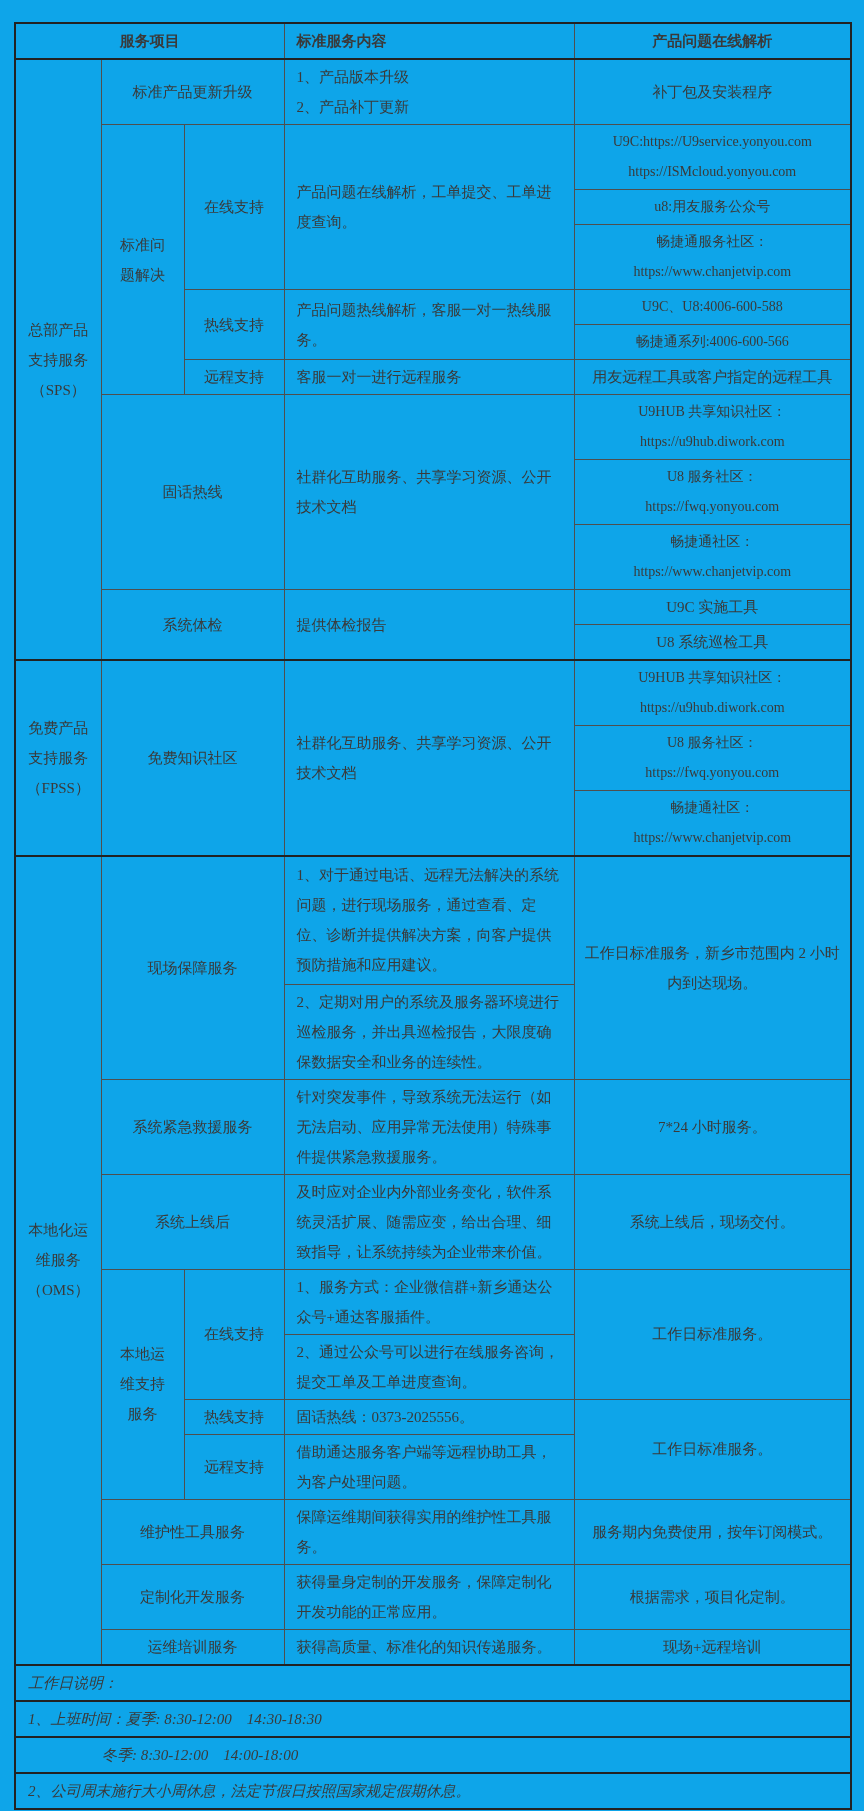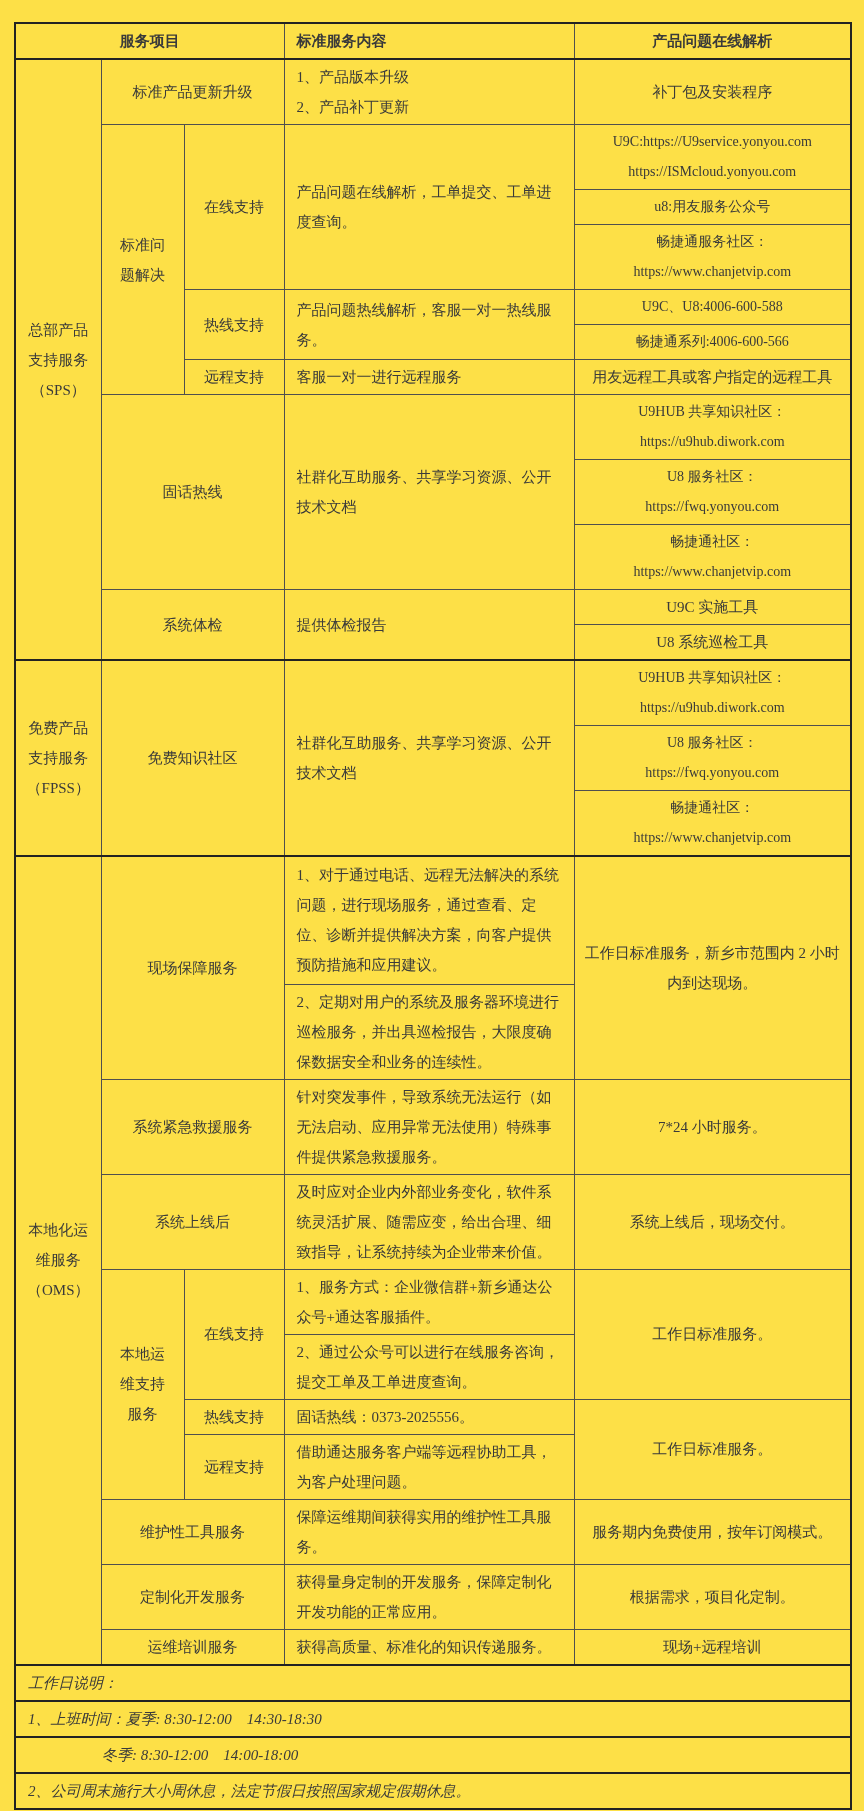--- a/index.html
+++ b/index.html
@@ -1,18 +1,18 @@
 <!DOCTYPE html>
 <html><head>
 <meta charset="utf-8">
 <title>服务项目表</title>
 <style>
   html,body{margin:0;padding:0;background:#ffffff;}
   .page{
-    width:864px;height:1811px;background:#fde047;position:relative;
+    width:864px;height:1811px;background:#0ea5e9;position:relative;
     font-family:"Liberation Serif","DejaVu Serif",serif;color:#3a3a3a;
   }
   table.svc{
     position:absolute;left:14px;top:22px;width:836px;
     border-collapse:collapse;table-layout:fixed;
     border:2px solid #222222;
   }
   td{
     border:1px solid #4f4f4f;
     font-size:15px;line-height:30px;

